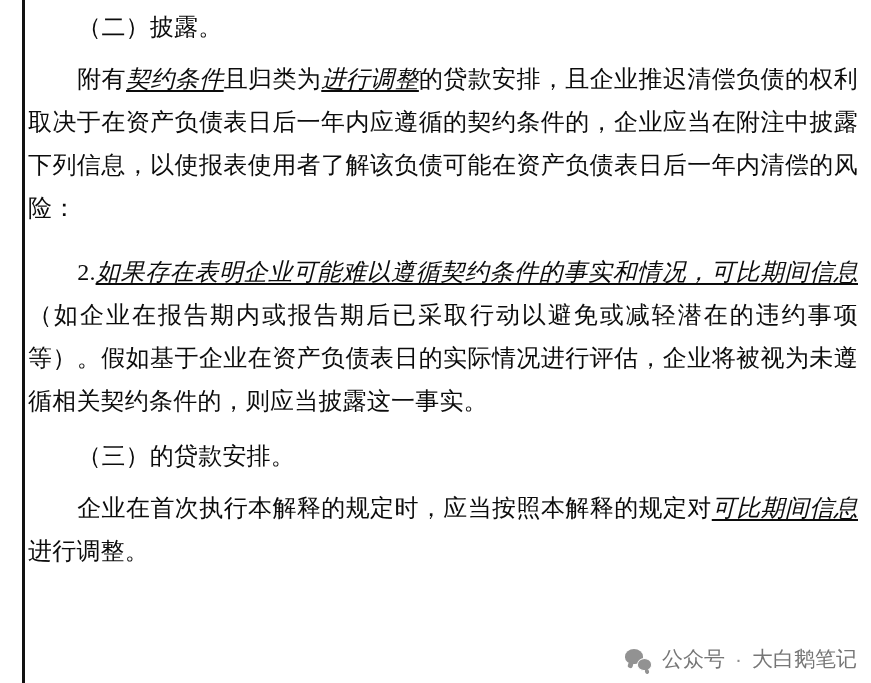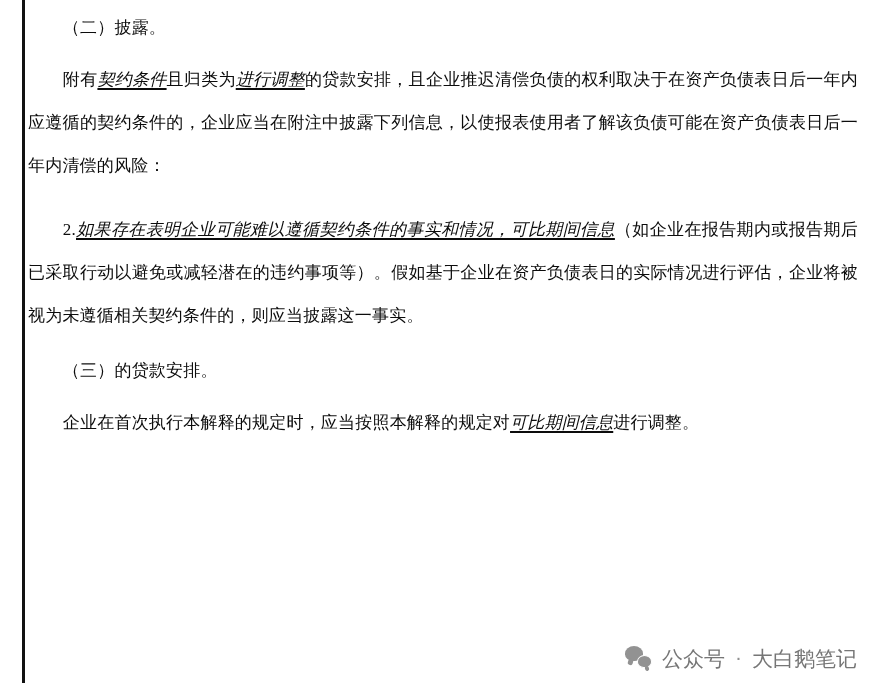--- a/index.html
+++ b/index.html
@@ -34,21 +34,21 @@
   }
 
   .doc-body {
     position: relative;
     margin-left: 6px;
     width: 830px;
   }
 
   p.para {
     margin: 0 0 0 0;
-    font-size: 17px;
+    font-size: 24px;
     line-height: 43px;
     letter-spacing: 0.2px;
     text-align: justify;
     text-justify: inter-ideograph;
     white-space: pre-wrap;
   }
 
   p.indent {
     text-indent: 2.05em;
   }
@@ -61,21 +61,21 @@
   }
 
   .spacer-sm { height: 9px; }
   .spacer-md { height: 12px; }
 
   .watermark {
     position: absolute;
     right: 14px;
     bottom: 10px;
     display: flex;
-    align-items: flex-start;
+    align-items: center;
     gap: 10px;
     color: #6f6f6f;
     font-size: 21px;
     font-family: "Liberation Sans", "DejaVu Sans", sans-serif;
     opacity: 0.95;
   }
   .watermark .wechat-icon {
     width: 27px;
     height: 23px;
     position: relative;

